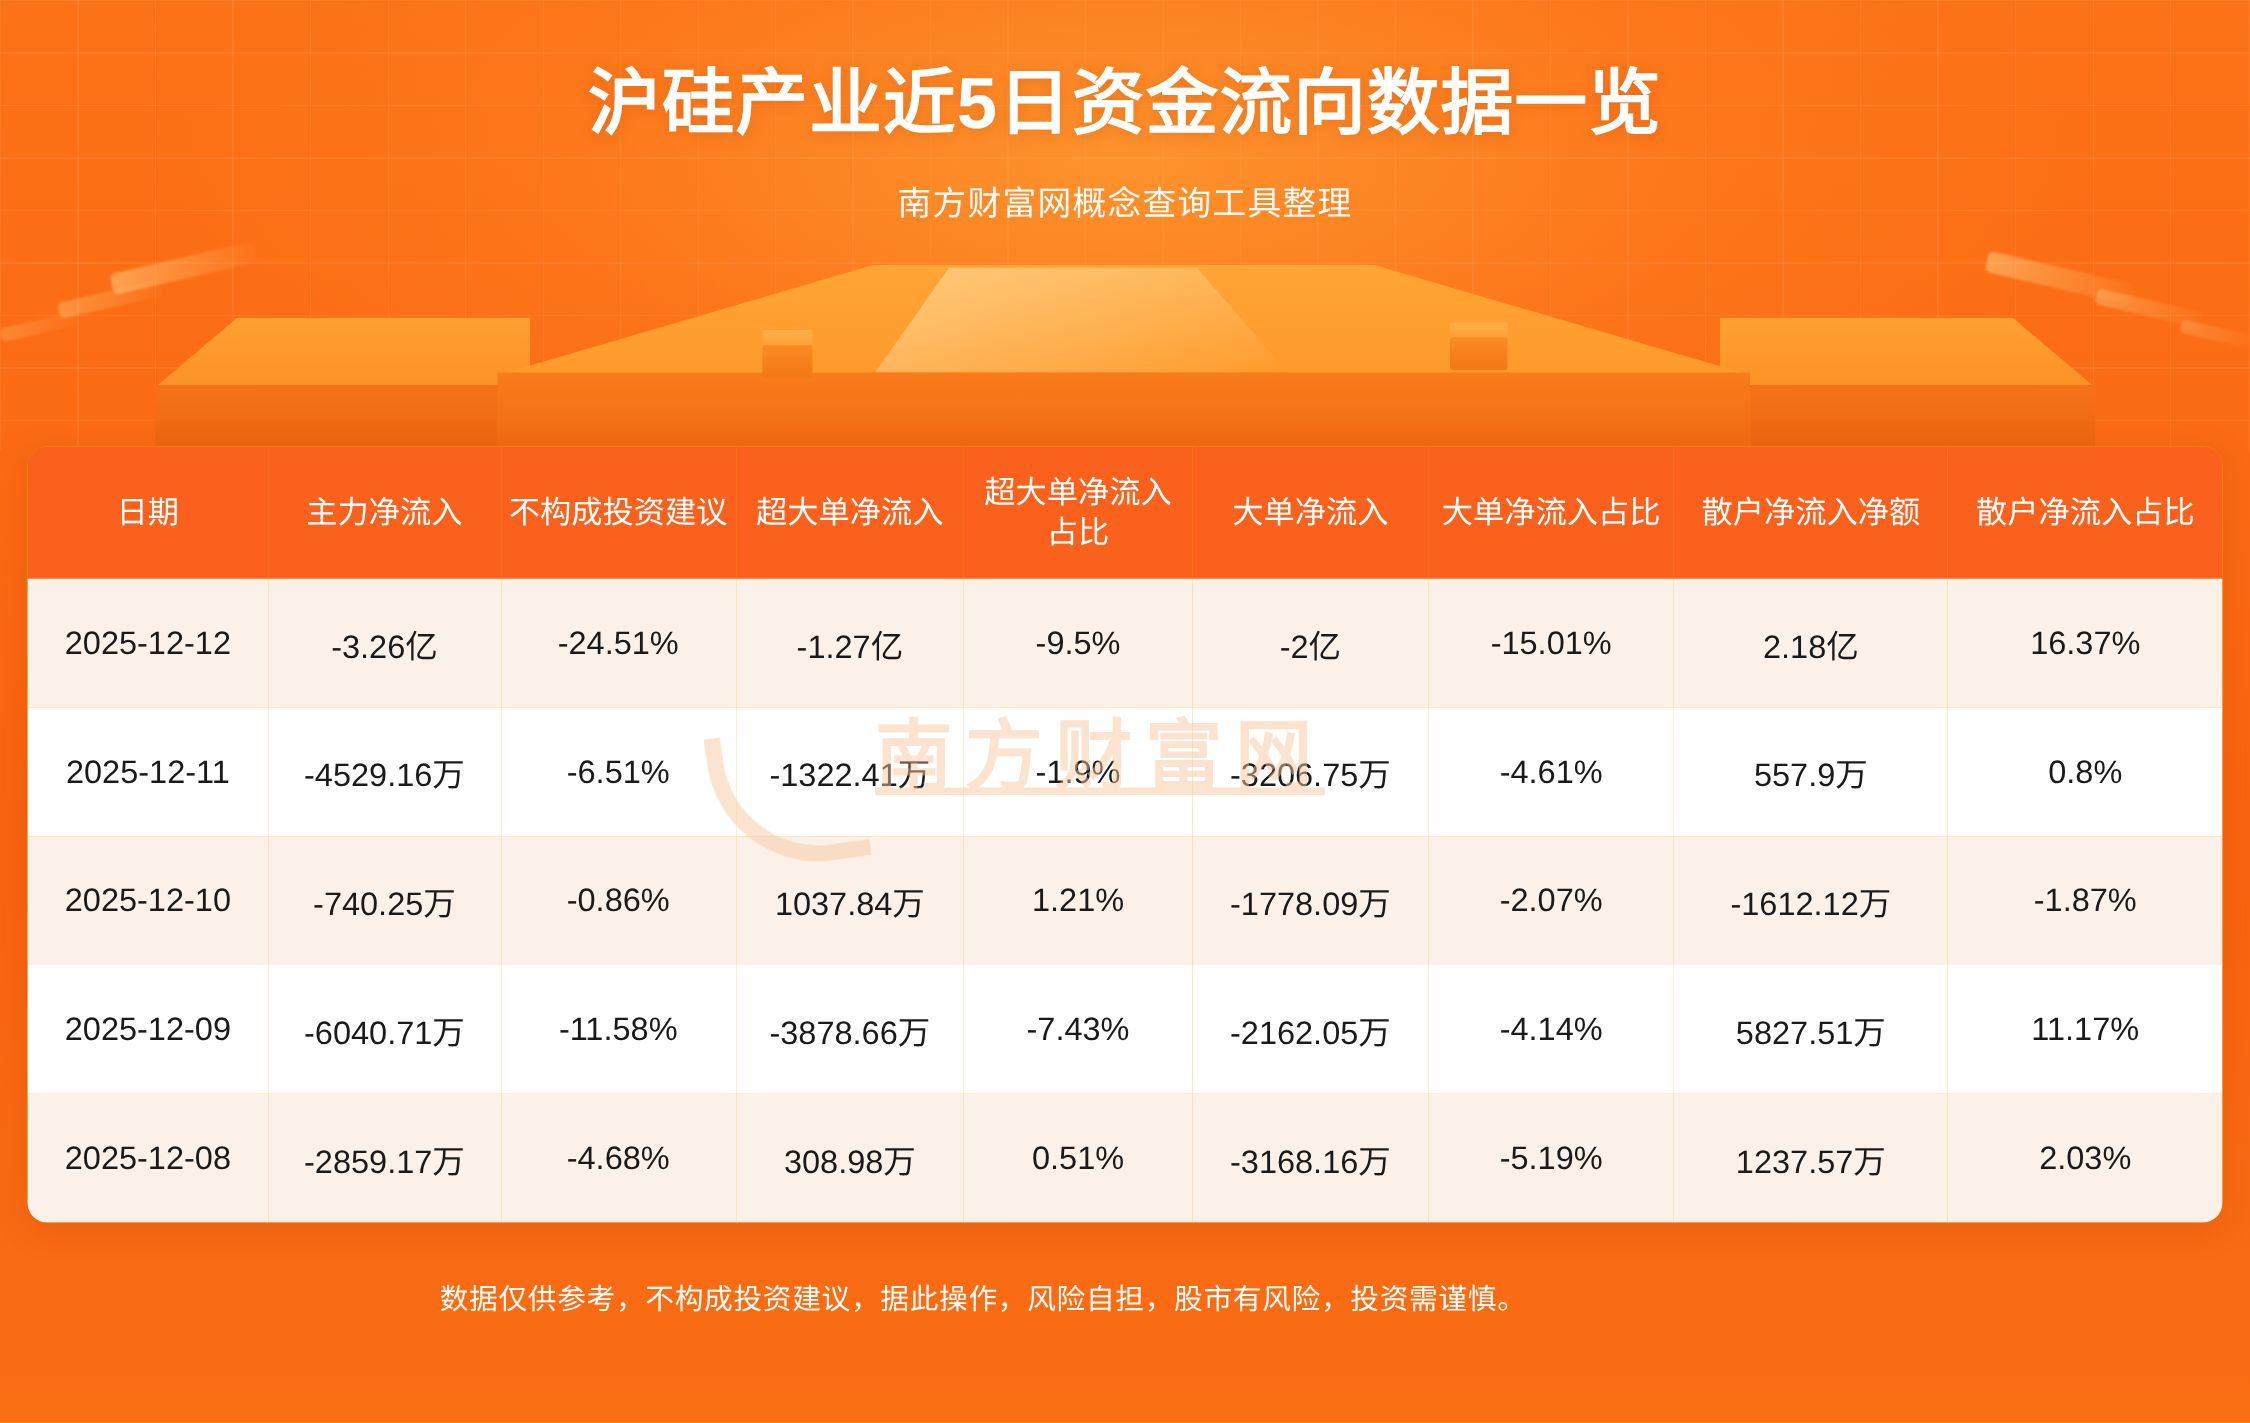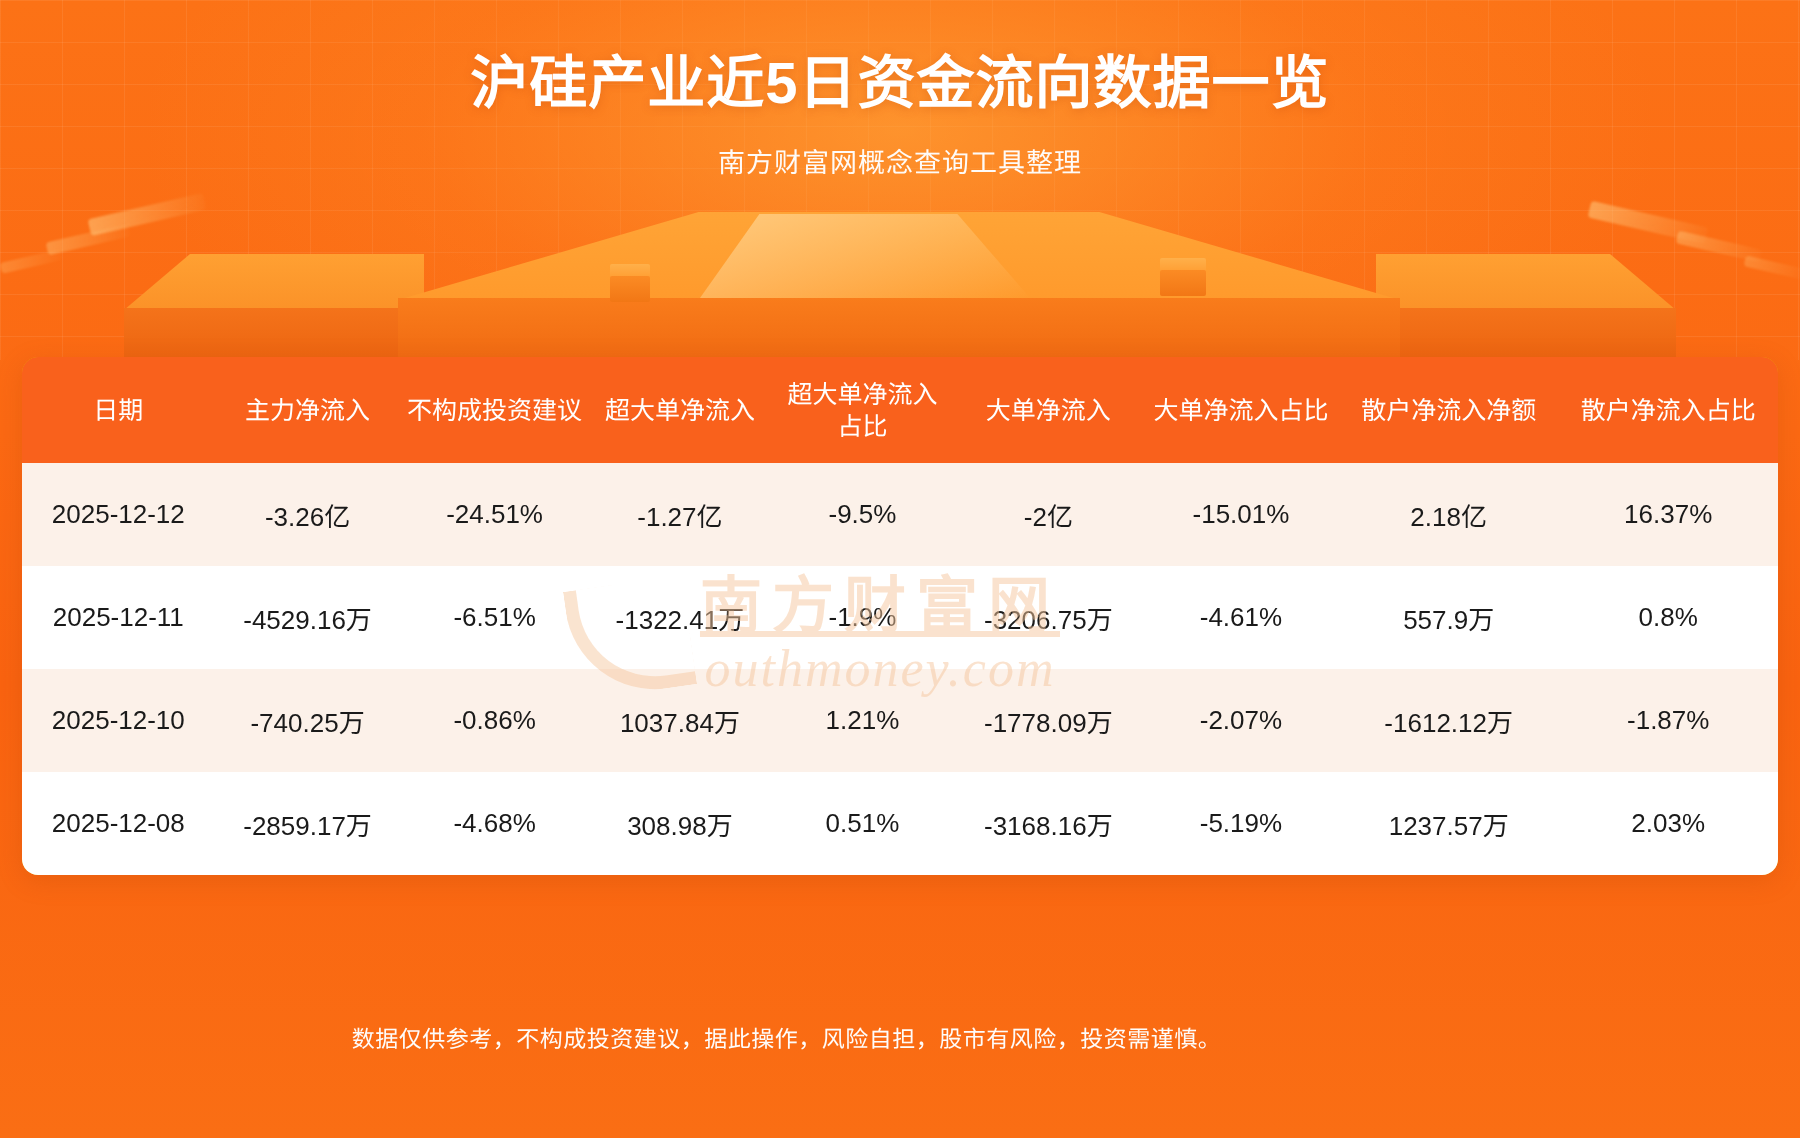--- a/index.html
+++ b/index.html
@@ -324,33 +324,43 @@
         <td>-740.25万</td>
         <td>-0.86%</td>
         <td>1037.84万</td>
         <td>1.21%</td>
         <td>-1778.09万</td>
         <td>-2.07%</td>
         <td>-1612.12万</td>
         <td>-1.87%</td>
       </tr>
       <tr>
+        <td>2025-12-09</td>
+        <td>-6040.71万</td>
+        <td>-11.58%</td>
+        <td>-3878.66万</td>
+        <td>-7.43%</td>
+        <td>-2162.05万</td>
+        <td>-4.14%</td>
+        <td>5827.51万</td>
+        <td>11.17%</td>
+      </tr>
+      <tr>
         <td>2025-12-08</td>
         <td>-2859.17万</td>
         <td>-4.68%</td>
         <td>308.98万</td>
         <td>0.51%</td>
         <td>-3168.16万</td>
         <td>-5.19%</td>
         <td>1237.57万</td>
         <td>2.03%</td>
       </tr>
     </tbody>
   </table>
 </div>
 
 <div class="watermark">
   <div class="wm-swoosh"></div>
   <div class="wm-cn">南方财富网</div>
-  <div class="wm-en">outhmoney.com</div>
 </div>
 
 <div class="footer">数据仅供参考，不构成投资建议，据此操作，风险自担，股市有风险，投资需谨慎。</div>
 
 </body></html>

